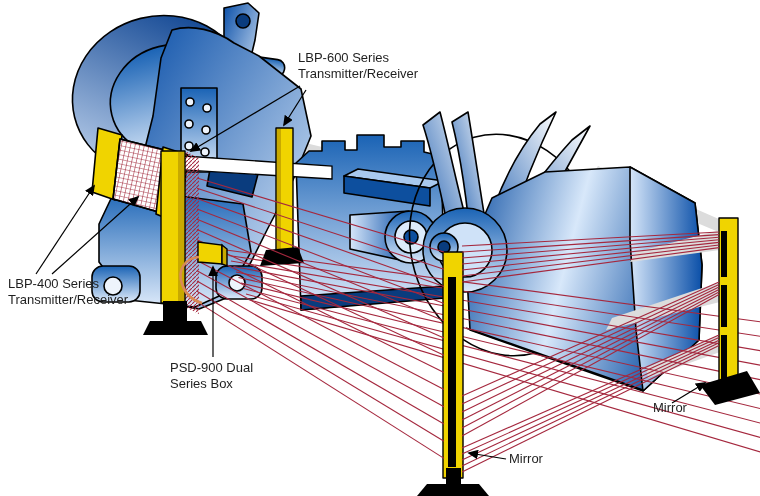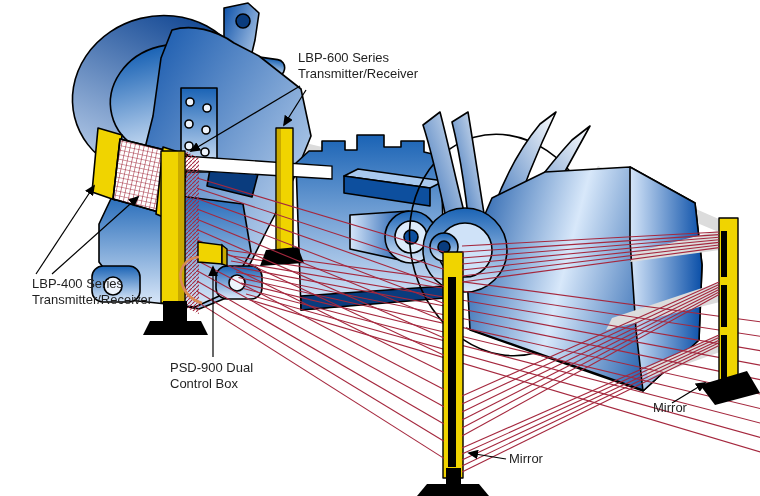--- a/index.html
+++ b/index.html
@@ -219,23 +219,23 @@
     <line x1="213" y1="357" x2="213" y2="267" marker-end="url(#ah)"></line>
     <line x1="506" y1="459" x2="469" y2="453" marker-end="url(#ah)"></line>
     <line x1="672" y1="403" x2="705" y2="383" marker-end="url(#ah)"></line>
   </g>
 </svg>
 
   <div class="lbl" style="left:298px;top:50px">
     <div>LBP-600 Series</div>
     <div>Transmitter/Receiver</div>
   </div>
-  <div class="lbl" style="left:32px;top:276px">
+  <div class="lbl" style="left:8px;top:276px">
     <div>LBP-400 Series</div>
     <div>Transmitter/Receiver</div>
   </div>
   <div class="lbl" style="left:170px;top:360px">
     <div>PSD-900 Dual</div>
-    <div>Control Box</div>
+    <div>Series Box</div>
   </div>
   <div class="lbl" style="left:509px;top:451px">Mirror</div>
   <div class="lbl" style="left:653px;top:400px">Mirror</div>
 </div>
 
 </body></html>

